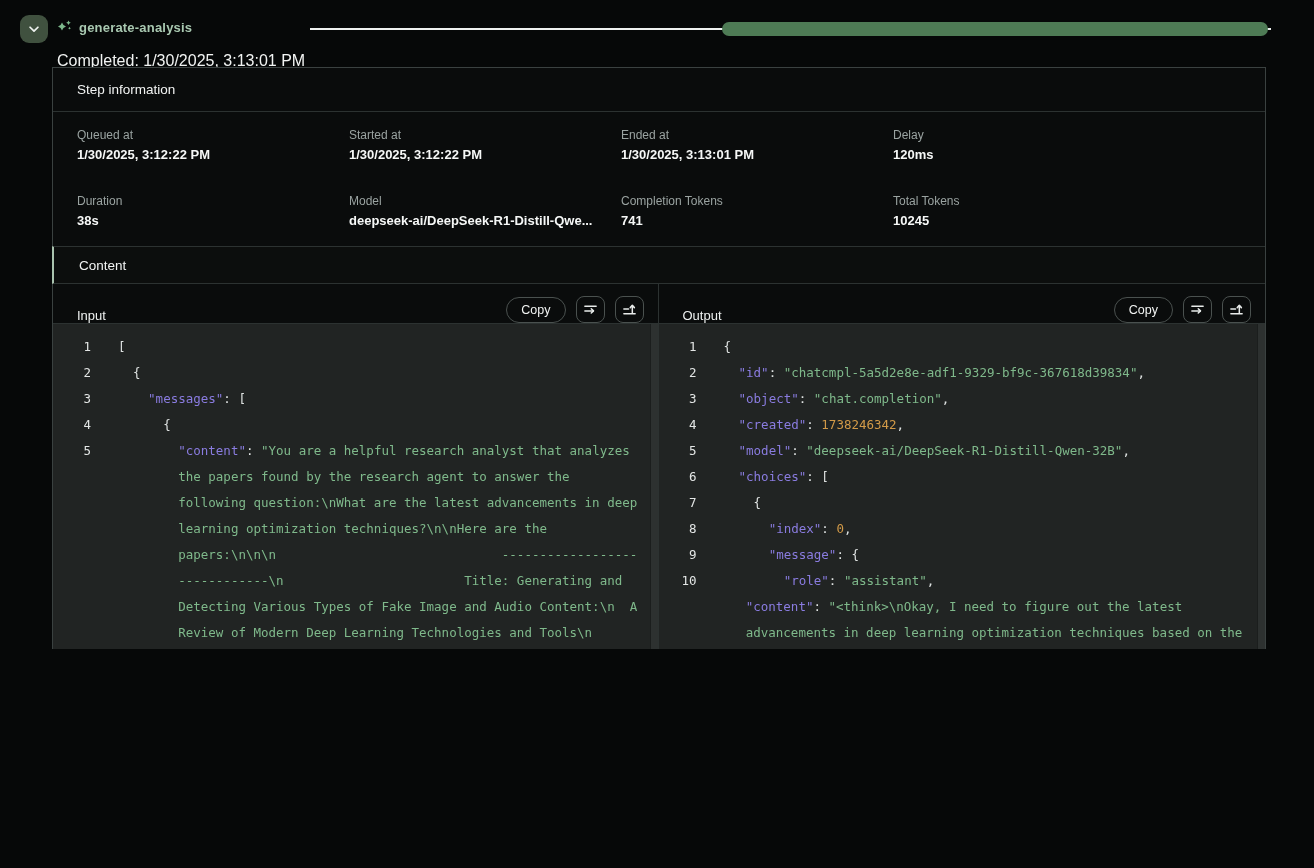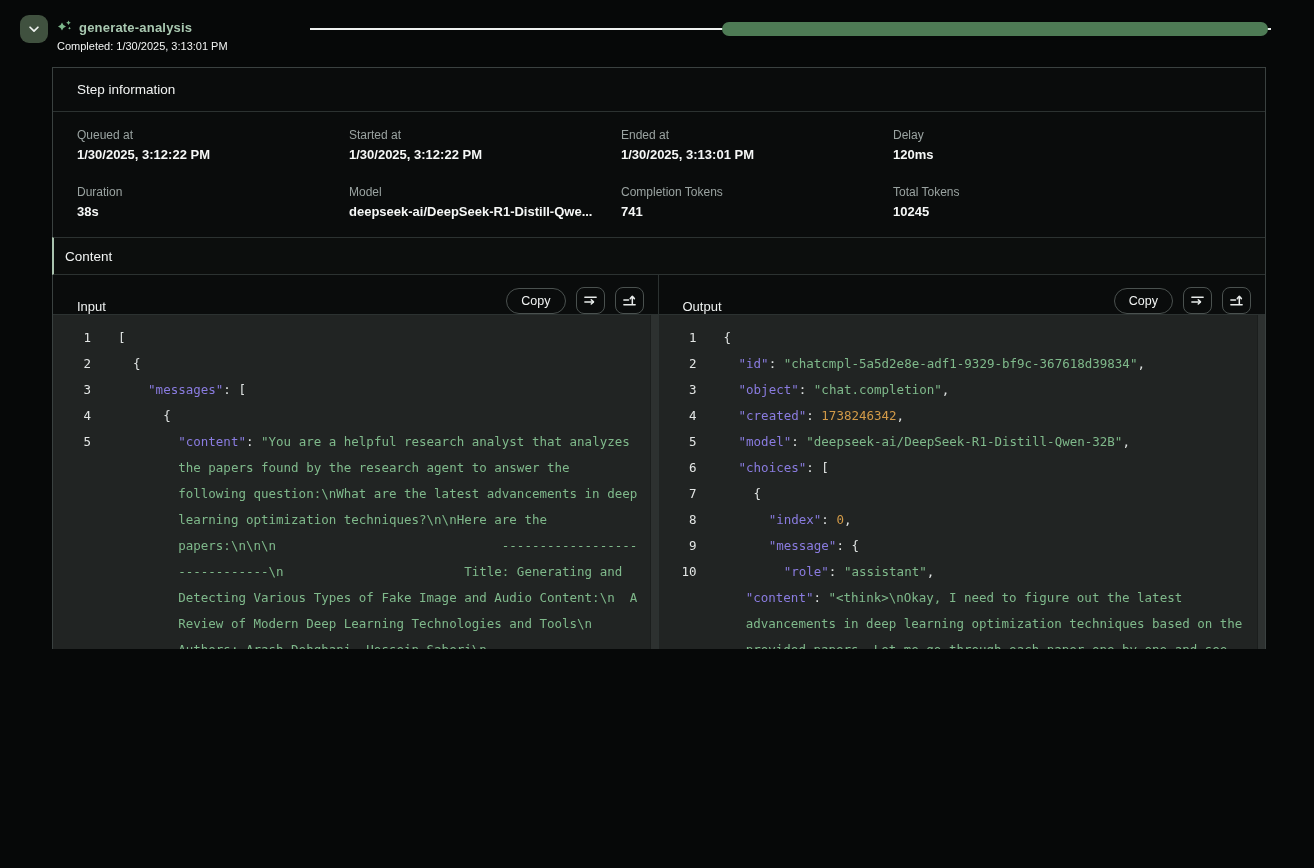--- a/index.html
+++ b/index.html
@@ -24,36 +24,36 @@
   html,body{width:1314px;height:868px;overflow:hidden;}
   body{background:var(--bg);font-family:"Liberation Sans",sans-serif;color:var(--text);position:relative;}
 
   
   .topbar{position:absolute;left:0;top:0;width:1314px;height:67px;}
   .collapse-btn{position:absolute;left:20px;top:15px;width:28px;height:28px;border-radius:9px;
     background:var(--btn-green);border:none;display:flex;align-items:center;justify-content:center;cursor:pointer;}
   .collapse-btn svg{stroke:#eef2ef;}
   .sparkle-wrap{position:absolute;left:56px;top:20px;width:18px;height:16px;}
   .step-title{position:absolute;left:79px;top:20px;font-size:13px;font-weight:600;color:var(--green-title);letter-spacing:.2px;}
-  .completed{position:absolute;left:57px;top:40px;font-size:11px;color:var(--text);}
+  .completed{position:absolute;left:57px;top:52px;font-size:16px;color:var(--text);}
   .timeline-line{position:absolute;left:310px;top:28px;width:961px;height:2px;background:#eef1f0;}
   .timeline-bar{position:absolute;left:722px;top:22px;width:546px;height:14px;border-radius:7px;background:var(--green-bar);cursor:pointer;}
 
   
   .main{position:absolute;left:52px;top:67px;width:1214px;height:582px;
     border:1px solid var(--border-strong);border-bottom:none;display:flex;flex-direction:column;background:var(--panel-bg);}
 
   .section-header{height:44px;flex:none;display:flex;align-items:center;padding:0 24px;
     font-size:13.5px;color:var(--text);border-bottom:1px solid var(--border);cursor:pointer;background:var(--panel-bg);}
 
-  .step-body{flex:none;padding:16px 24px 18px;display:grid;grid-template-columns:repeat(4,272px);row-gap:23px;background:var(--panel-bg);}
+  .step-body{flex:none;padding:16px 24px 18px;display:grid;grid-template-columns:repeat(4,272px);row-gap:32px;background:var(--panel-bg);}
   .field .lbl{font-size:12px;color:var(--text-dim);margin-bottom:5px;}
   .field .val{font-size:13px;font-weight:700;color:#f6f8f7;}
 
-  .content-header{height:38px;flex:none;display:flex;align-items:center;padding:0 11px;
+  .content-header{height:38px;flex:none;display:flex;align-items:center;padding:0 25px;
     font-size:13.5px;color:var(--text);background:#0c0e0d;
     border-top:1px solid var(--border);border-bottom:1px solid var(--border);
     border-left:2px solid var(--green-accent);margin-left:-1px;cursor:pointer;}
 
   
   .panels{flex:1;display:flex;min-height:0;background:var(--panel-bg);}
   .panel{display:flex;flex-direction:column;min-height:0;}
   .panel.input{width:606px;border-right:1px solid var(--border);}
   .panel.output{width:607px;}
   .panel-header{height:40px;flex:none;display:flex;align-items:flex-end;padding:0 14px 0 24px;

